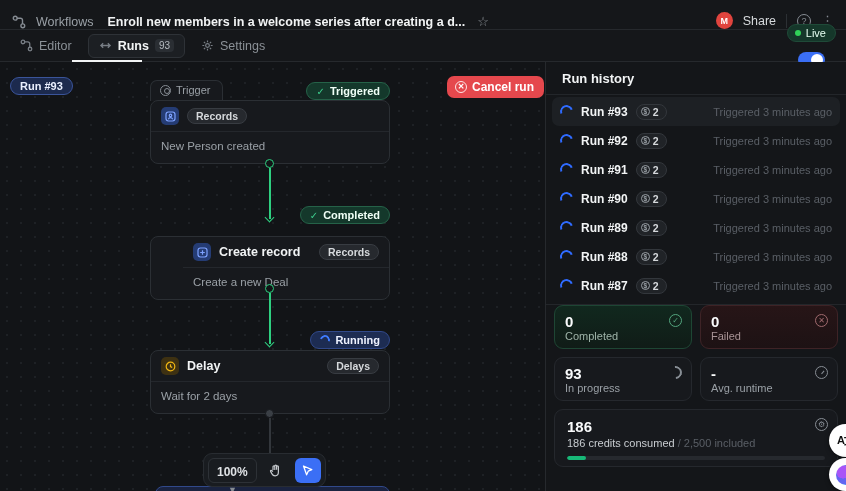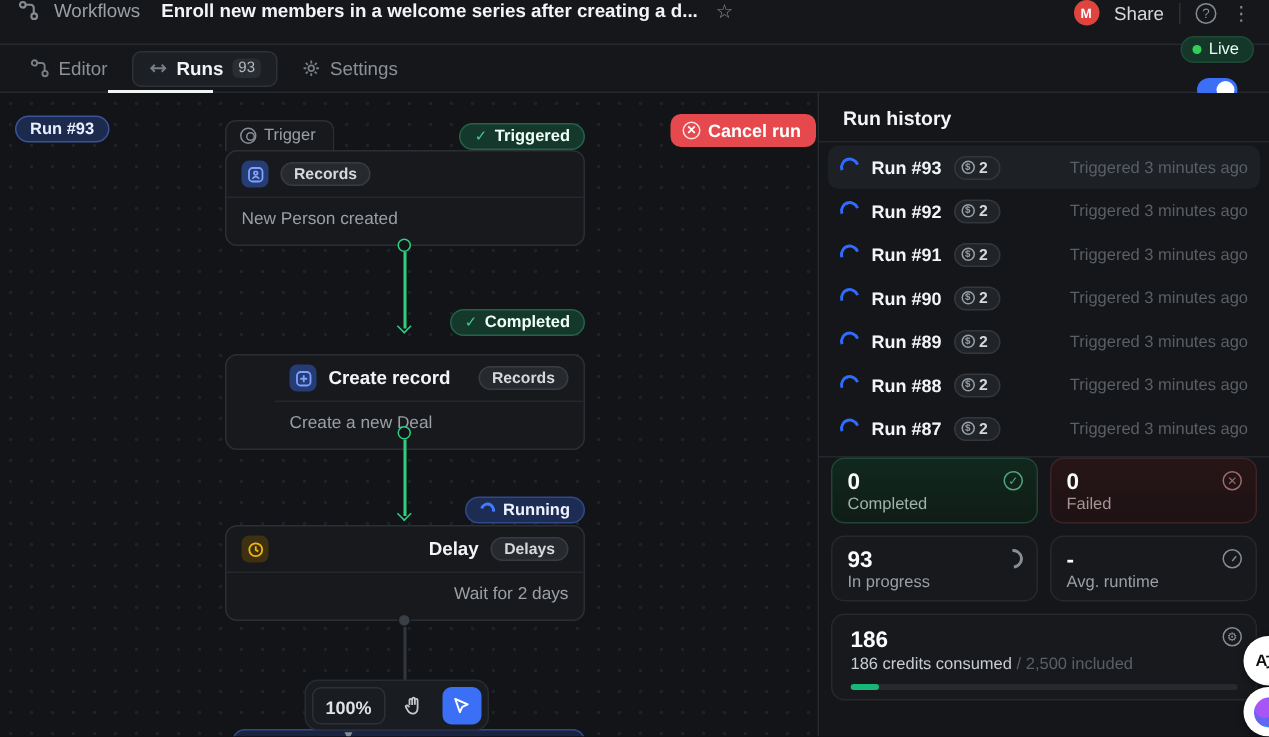--- a/index.html
+++ b/index.html
@@ -2,21 +2,21 @@
 <html><head>
 <meta charset="utf-8">
 <style>
   * { margin:0; padding:0; box-sizing:border-box; }
   html,body { width:846px; height:491px; overflow:hidden; background:#101214;
     font-family:"Liberation Sans", sans-serif; -webkit-font-smoothing:antialiased; }
   .app { position:relative; width:846px; height:491px; background:#131518; color:#e8eaec; }
 
   
   .topbar { height:30px; background:#15171a; border-bottom:1px solid #26292d;
-    display:flex; align-items:flex-start; padding:0 12px; gap:10px; }
+    display:flex; align-items:flex-end; padding:0 12px; gap:10px; }
   .wf-icon { width:14px; height:14px; color:#868c93; flex:0 0 auto; }
   .app-label { font-size:12.5px; color:#9aa0a6; }
   .doc-title { font-size:12.5px; font-weight:bold; color:#f2f4f5; margin-left:4px; white-space:nowrap; }
   .star { color:#8b9197; font-size:13px; margin-left:2px; }
   .topbar-right { margin-left:auto; display:flex; align-items:center; gap:10px; }
   .avatar { width:17px; height:17px; border-radius:50%; background:#e0443e; color:#fff;
     font-size:9px; font-weight:bold; display:flex; align-items:center; justify-content:center; }
   .share { font-size:12.5px; color:#d6d9dc; }
   .tb-div { width:1px; height:14px; background:#2c3034; }
   .help { width:14px; height:14px; border:1.3px solid #868c93; border-radius:50%;
@@ -270,21 +270,21 @@
           <div class="node-desc">Create a new Deal</div>
         </div>
         <span class="dot green" style="left:115px; top:222px;"></span>
         <span class="vline green" style="left:119px; top:231px; height:51px;"></span>
         <span class="arrowhead" style="left:116px; top:277px;"></span>
 
         <span class="status blue" style="top:269px;">
           <span class="spin"></span>
           <span>Running</span>
         </span>
-        <div class="node-card" style="top:288px;text-align:right;">
+        <div class="node-card" style="top:288px;">
           <div class="node-head">
             <span class="nicon yellow">
               <svg width="11" height="11" viewBox="0 0 11 11" fill="none" stroke="currentColor" stroke-width="1.2">
                   <circle cx="5.5" cy="5.5" r="4.3"></circle>
                   <path d="M5.5 3.2v2.4l1.7 1"></path>
                 </svg>
             </span>
             <span class="node-title">Delay</span>
             <span class="node-tag">Delays</span>
           </div>

